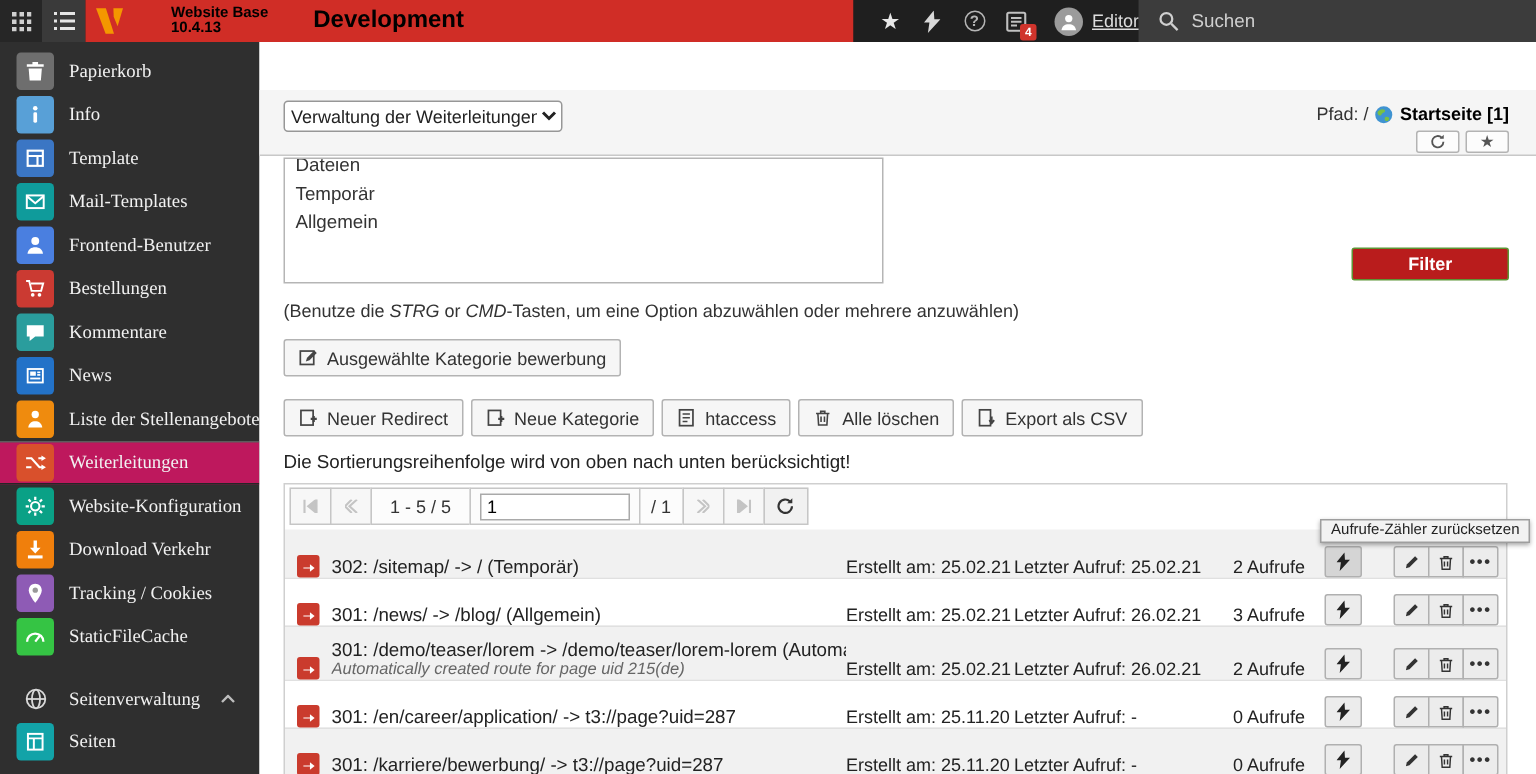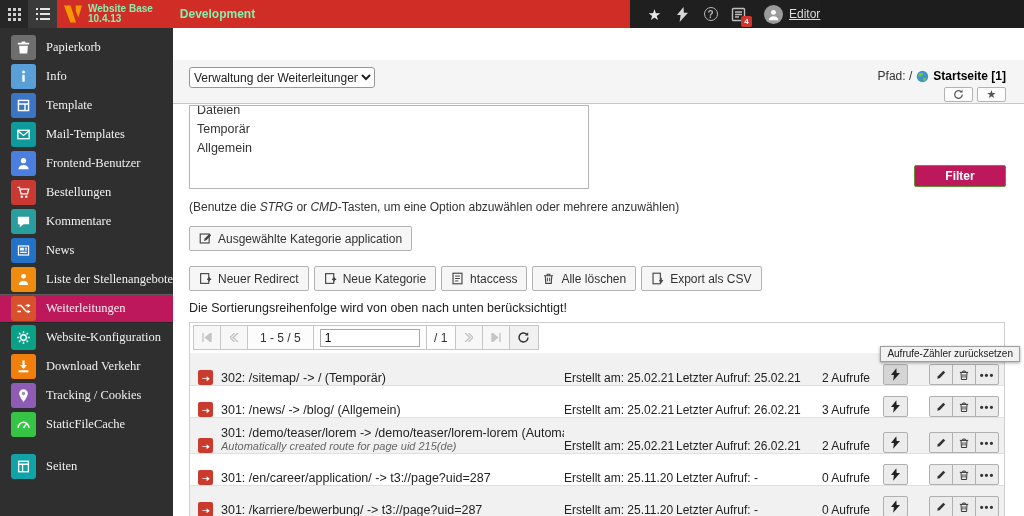--- a/index.html
+++ b/index.html
@@ -4,24 +4,24 @@
 <style>
   * { margin:0; padding:0; box-sizing:border-box; }
   html,body { width:1024px; height:516px; font-family:"Liberation Sans", sans-serif; background:#fff; overflow:hidden; }
   .app { position:relative; width:1024px; height:516px; }
 
   
   .topbar { position:absolute; top:0; left:0; width:1024px; height:28px; display:flex; background:#1d1d1d; }
   .tb-btn { width:28px; height:28px; display:flex; align-items:center; justify-content:center; cursor:pointer; }
   .tb-btn.grid { background:#262626; }
   .tb-btn.list { background:#3a3a3a; width:29px; }
-  .tb-brand { width:573px; height:28px; background:#d02d26; display:flex; align-items:center; color:#86efac; }
+  .tb-brand { width:512px; height:28px; background:#d02d26; display:flex; align-items:center; color:#000000;gap:26px; }
   .tb-logo { margin-left:6px; width:20px; height:18px; }
   .tb-sitename { margin-left:5px; font-size:10px; font-weight:bold; line-height:10px; }
-  .tb-env { margin-left:27px; font-size:12px; font-weight:bold; }
+  .tb-env { margin-left:4px; font-size:16px; font-weight:bold; }
   .tb-right { flex:0 0 182px; display:flex; align-items:center; background:#1f1f1f; padding-left:16px; gap:11px; }
   .tb-icon { width:17px; height:17px; display:flex; align-items:center; justify-content:center; cursor:pointer; position:relative; }
   .tb-star { color:#e8e8e8; font-size:15px; line-height:15px; }
   .tb-help { width:14px; height:14px; border:1.5px solid #b5b5b5; border-radius:50%; color:#b5b5b5; font-size:10px; font-weight:bold; display:flex; align-items:center; justify-content:center; }
   .tb-badge { position:absolute; right:-5px; bottom:-4px; min-width:11px; height:11px; background:#d0342c; color:#fff; font-size:8px; font-weight:bold; border-radius:2px; display:flex; align-items:center; justify-content:center; padding:0 2px; }
   .tb-user { display:flex; align-items:center; gap:6px; margin-left:6px; cursor:pointer; }
   .tb-avatar { width:19px; height:19px; border-radius:50%; background:#9b9b9b; display:flex; align-items:center; justify-content:center; overflow:hidden; }
   .tb-username { color:#ddd; font-size:12px;text-decoration:underline; }
   .tb-search { flex:1; height:28px; background:#3c3c3c; display:flex; align-items:center; padding-left:13px; gap:8px; cursor:text; }
   .tb-search-label { color:#cfcfcf; font-size:12.5px; }
@@ -44,21 +44,21 @@
   .path { position:absolute; right:18px; top:9px; font-size:12px; color:#333; display:flex; align-items:center; gap:4px; }
   .path b { color:#000; }
   .dh-buttons { position:absolute; right:18px; top:null; top:27px; display:flex; gap:4px; }
   .dh-btn { width:29px; height:15px; background:#fcfcfc; border:1px solid #b3b3b3; border-radius:2px; display:flex; align-items:center; justify-content:center; color:#555; font-size:11px; cursor:pointer; }
 
   .body { position:relative; padding-left:16px; }
   .listbox { margin-top:1px; width:400px; height:84px; border:1px solid #b5b5b5; background:#fff; overflow:hidden; }
   .listbox .opt { font-size:12.5px; color:#333; line-height:19px; padding-left:7px; cursor:pointer; }
   .listbox .inner { transform:translateY(-5px); }
   .hint { margin-top:11px; font-size:12px; color:#333; }
-  .filter-btn { position:absolute; top:60px; right:18px; width:92px; height:22px; background:#be185d; color:#fff; font-size:12px; font-weight:bold; border:1px solid #5d9434; border-radius:2px; display:flex; align-items:center; justify-content:center; cursor:pointer; }
+  .filter-btn { position:absolute; top:60px; right:18px; width:105px; height:22px; background:#b91c1c; color:#fff; font-size:12px; font-weight:bold; border:1px solid #5d9434; border-radius:2px; display:flex; align-items:center; justify-content:center; cursor:pointer; }
 
   .btn { display:inline-flex; align-items:center; gap:6px; background:#f6f6f6; border:1px solid #b3b3b3; border-radius:2px; font-size:12px; color:#333; padding:4px 9px; height:25px; cursor:pointer; white-space:nowrap; }
   .edit-cat { margin-top:12px; }
   .toolbar { margin-top:15px; display:flex; gap:5px; }
   .sort-hint { margin-top:10px; font-size:12.5px; color:#222; }
 
   
   .tablebox { margin-top:7px; width:816px; border:1px solid #cfcfcf; background:#fff; }
   .pagbar { display:flex; margin:2px 0 3px 3px; align-items:center; }
   .pag-cell { height:25px; display:flex; align-items:center; justify-content:center; background:#f7f7f7; border:1px solid #c6c6c6; font-size:12px; color:#333; cursor:pointer; }
@@ -167,20 +167,31 @@
       <span class="tb-user">
         <span class="tb-avatar">
           <svg width="13" height="13" viewBox="0 0 16 16">
               <circle cx="8" cy="5.4" r="3" fill="#fff"></circle>
               <path d="M2 15c.4-3.4 2.8-5 6-5s5.6 1.6 6 5z" fill="#fff"></path>
             </svg>
         </span>
         <span class="tb-username">Editor</span>
       </span>
     </div>
+    <div class="tb-search">
+      <span>
+        <svg width="14" height="14" viewBox="0 0 15 15">
+            <g fill="none" stroke="#cfcfcf" stroke-width="1.6">
+              <circle cx="6" cy="6" r="4.2"></circle>
+              <path d="M9.4 9.4L14 14"></path>
+            </g>
+          </svg>
+      </span>
+      <span class="tb-search-label">Suchen</span>
+    </div>
   </div>
 
   <div class="sidebar">
 
     <div class="sb-item">
       <span class="sb-icon" style="background-color: rgb(110, 110, 110);">
         <svg width="15" height="15" viewBox="0 0 16 16">
             <path fill="#fff" d="M6 1.5h4V3h4v1.8H2V3h4zM3.3 6h9.4l-.7 8.5H4z"></path>
           </svg>
       </span>
@@ -328,20 +339,37 @@
       <span class="sb-icon" style="background-color: rgb(53, 196, 68);">
         <svg width="15" height="15" viewBox="0 0 16 16">
             <path d="M2.2 11.5a5.8 5.8 0 0111.6 0" fill="none" stroke="#fff" stroke-width="1.6"></path>
             <path d="M8 11.5l3.2-4.2" stroke="#fff" stroke-width="1.6"></path>
           </svg>
       </span>
       <span class="sb-label">StaticFileCache</span>
     </div>
 
     <div class="sb-section">
+      <div class="sb-sec-head">
+        <span class="sb-icon">
+          <svg width="16" height="16" viewBox="0 0 16 16">
+              <g fill="none" stroke="#d8d8d8" stroke-width="1.2">
+                <circle cx="8" cy="8" r="6.2"></circle>
+                <ellipse cx="8" cy="8" rx="2.7" ry="6.2"></ellipse>
+                <path d="M1.8 8h12.4"></path>
+              </g>
+            </svg>
+        </span>
+        <span class="sb-label">Seitenverwaltung</span>
+        <span class="sb-chevron">
+          <svg width="10" height="6" viewBox="0 0 10 6">
+              <path d="M1 5l4-4 4 4" fill="none" stroke="#bdbdbd" stroke-width="1.6"></path>
+            </svg>
+        </span>
+      </div>
       <div class="sb-item">
         <span class="sb-icon" style="background-color: rgb(18, 163, 168);">
           <svg width="15" height="15" viewBox="0 0 16 16">
               <g fill="none" stroke="#fff" stroke-width="1.4">
                 <rect x="2.8" y="2.4" width="10.4" height="11.2"></rect>
                 <path d="M2.8 5.6h10.4M7 5.6v8"></path>
               </g>
             </svg>
         </span>
         <span class="sb-label">Seiten</span>
@@ -390,21 +418,21 @@
 
       <div class="hint"><span>(Benutze die </span><i>STRG</i><span> or </span><i>CMD</i><span>-Tasten, um eine Option abzuwählen oder mehrere anzuwählen)</span></div>
 
       <button class="btn edit-cat">
         <span>
           <svg width="13" height="13" viewBox="0 0 16 16">
               <rect x="1.5" y="2.5" width="11" height="11" fill="none" stroke="#444" stroke-width="1.4"></rect>
               <path d="M6 11l1-3 6-6 2 2-6 6z" fill="#444"></path>
             </svg>
         </span>
-        <span>Ausgewählte Kategorie application</span>
+        <span>Ausgewählte Kategorie bewerbung</span>
       </button>
 
       <div class="toolbar">
         <button class="btn">
           <span>
               <svg width="13" height="13" viewBox="0 0 16 16">
                 <rect x="2" y="2" width="10" height="12" fill="none" stroke="#444" stroke-width="1.4"></rect>
                 <path d="M10 9h5M12.5 6.5v5" stroke="#444" stroke-width="1.8"></path>
               </svg>
             </span>

